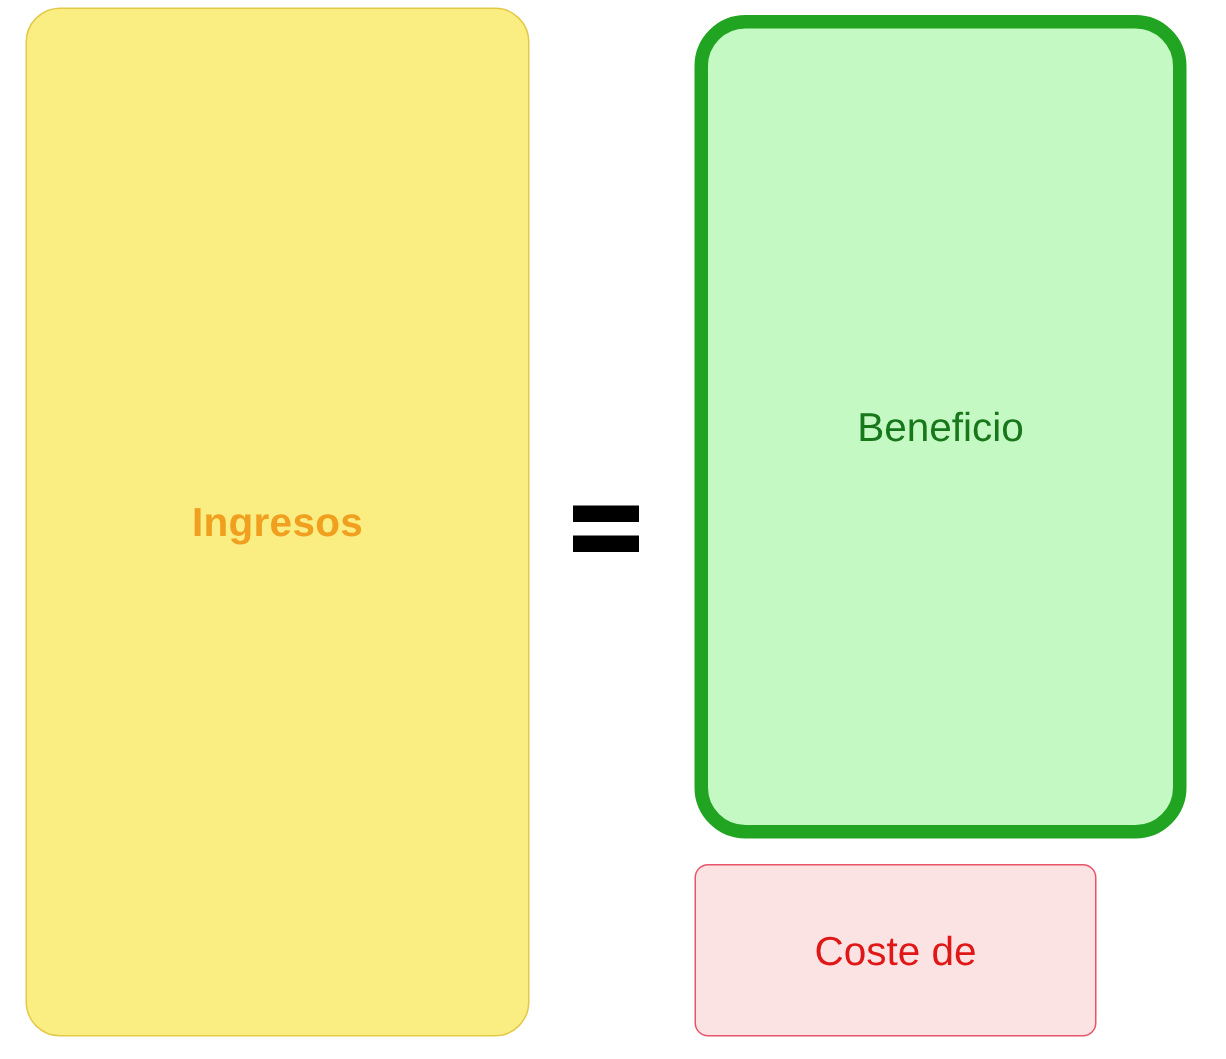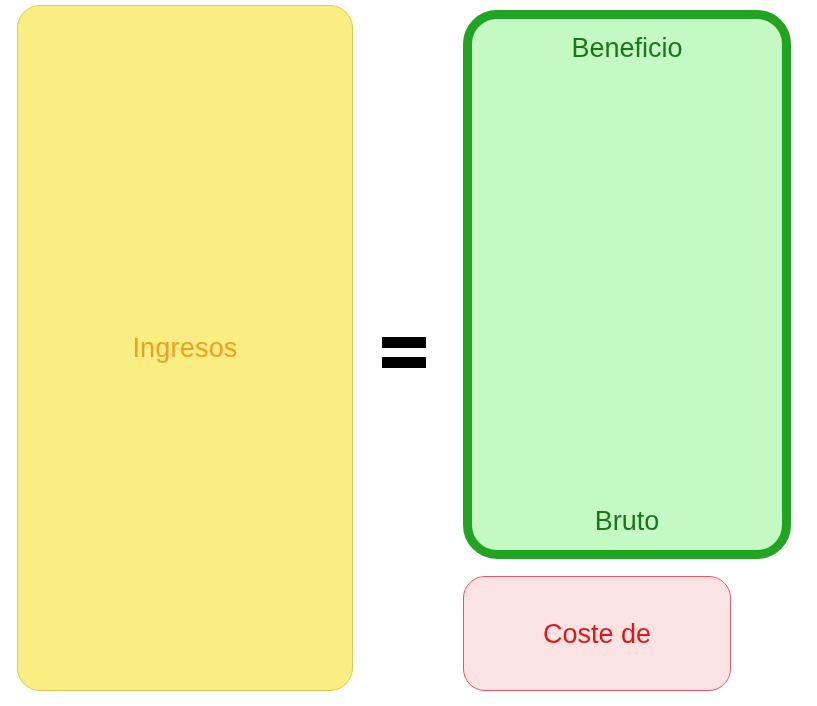--- a/index.html
+++ b/index.html
@@ -34,56 +34,56 @@
 
   
   .box-revenue {
     left: 17px;
     top: 5px;
     width: 336px;
     height: 686px;
     background: #faee82;
     border: 1.5px solid #e3c94a;
     border-radius: 23px;
+    font-weight: bold;
   }
   .box-revenue .line {
     color: #f0a01e;
     font-size: 27px;
     line-height: 56px;
     letter-spacing: 0.2px;
     white-space: nowrap;
   }
 
   
   .box-gross-profit {
     left: 463px;
     top: 10px;
     width: 328px;
     height: 549px;
     background: #c5f9c4;
     border: 9px solid #21a421;
     border-radius: 34px;
-    justify-content: space-between;
   }
   .box-gross-profit .line {
     color: #17771a;
     font-size: 27px;
     line-height: 58px;
     white-space: nowrap;
   }
 
   
   .box-cost-of-sales {
     left: 463px;
     top: 576px;
     width: 268px;
     height: 115px;
     background: #fce3e3;
     border: 1.6px solid #e8546a;
-    border-radius: 22px;
+    border-radius: 9px;
   }
   .box-cost-of-sales .line {
     color: #e01717;
     font-size: 27px;
     line-height: 52px;
     white-space: nowrap;
   }
 
   
   .equals-sign {
@@ -112,20 +112,19 @@
     <div class="line">Ingresos</div>
   </div>
 
   <div class="equals-sign">
     <div class="bar bar-top"></div>
     <div class="bar bar-bottom"></div>
   </div>
 
   <div class="box box-gross-profit">
     <div class="line">Beneficio</div>
-    <div class="line">Bruto</div>
   </div>
 
   <div class="box box-cost-of-sales">
     <div class="line">Coste de</div>
   </div>
 
 </div>
 
 </body></html>

